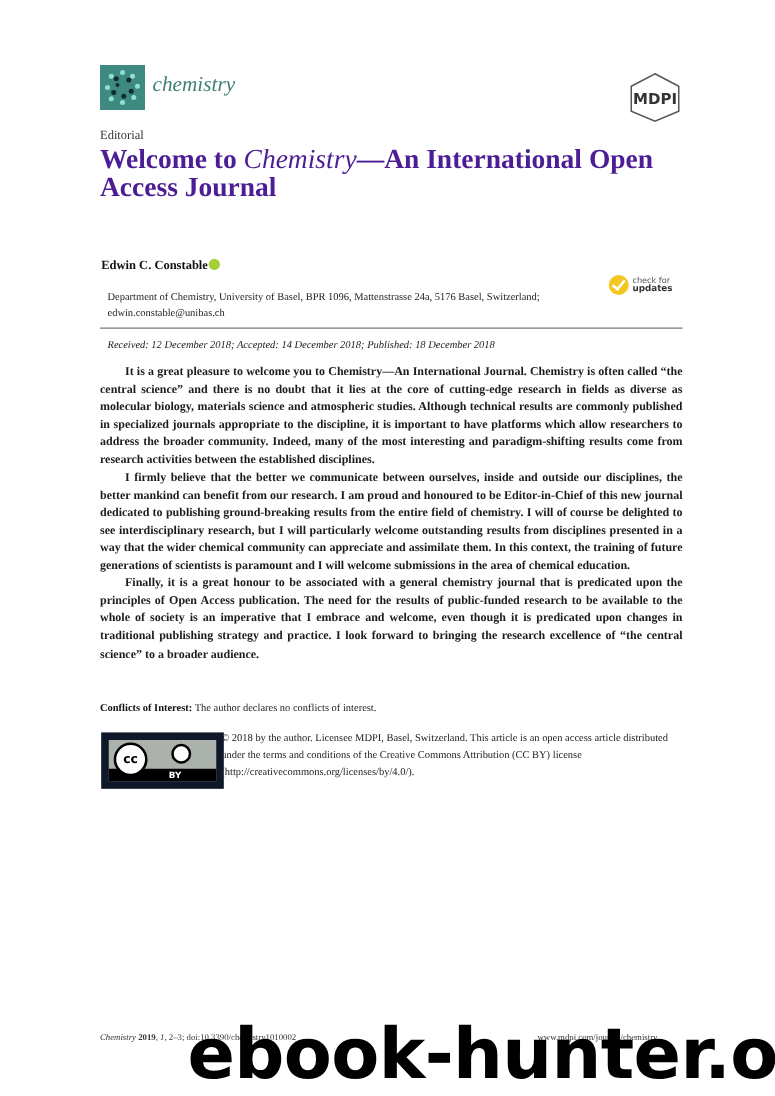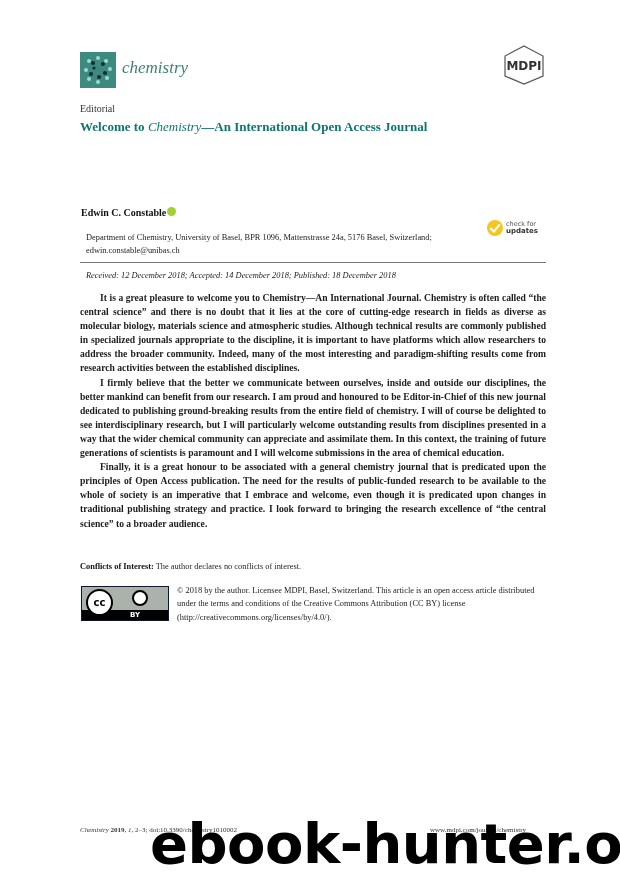--- a/index.html
+++ b/index.html
@@ -3,24 +3,24 @@
   <meta charset="utf-8">
   <style>
     html, body { margin: 0; padding: 0; background: #ffffff; }
     body { width: 620px; height: 877px; position: relative; overflow: hidden;
            font-family: "DejaVu Serif", "Liberation Serif", serif; color: #1a1a1a; }
     .abs { position: absolute; }
     .serif { font-family: "Liberation Serif", "DejaVu Serif", serif; }
 
     .journal-logo { left: 80px; top: 52px; width: 36px; height: 36px; background: #3e8a80; }
     .journal-name { left: 122px; top: 58px; font-size: 17px; font-style: italic; color: #3e7f77; }
-    .mdpi-logo { left: 501px; top: 44px; width: 46px; height: 42px; text-align: center; }
+    .mdpi-logo { left: 501px; top: 57px; width: 46px; height: 42px; text-align: center; }
 
     .article-type { left: 80px; top: 103px; font-size: 10px; color: #333; }
-    .title { left: 80px; top: 115px; width: 460px; font-size: 13px; font-weight: bold; line-height: 23px; color: #0f766e; }
+    .title { left: 80px; top: 115px; width: 460px; font-size: 22px; font-weight: bold; line-height: 23px; color: #4c1d95; }
     .title i { font-weight: normal; font-style: italic; }
 
     .author { left: 81px; top: 207px; font-size: 10px; font-weight: bold; color: #111; display:flex; align-items:center; }
     .orcid { display:inline-block; width: 9px; height: 9px; border-radius: 50%; background: #a6ce39; margin-left: 1px; position: relative; top: -1px; }
 
     .affil { left: 86px; top: 231px; width: 440px; font-size: 8.4px; line-height: 13px; color: #222; }
     .dates { left: 86px; top: 271px; font-size: 8.4px; color: #222; font-style: italic; }
 
     .check-updates { left: 487px; top: 220px; display:flex; align-items:center; }
     .check-circle { width: 16px; height: 16px; border-radius: 50%; background: #f3c623; position: relative; }
@@ -30,21 +30,21 @@
     .check-text b { color: #333; font-size: 7px; }
 
     .rule { left: 80px; top: 262px; width: 466px; height: 1px; background: #777; }
 
     .body { left: 80px; top: 291px; width: 466px; font-size: 9.6px; line-height: 14.1px; color: #1c1c1c; text-align: justify; }
     .body p { margin: 0; text-indent: 20px; font-weight: bold; }
 
     .coi { left: 80px; top: 562px; font-size: 8.4px; color: #222; }
     .coi b { color: #111; }
 
-    .cc-badge { left: 81px; top: 586px; width: 86px; height: 33px; background: #aab2ab; border: 1px solid #0f172a; }
+    .cc-badge { left: 81px; top: 586px; width: 86px; height: 33px; background: #aab2ab; border: 6px solid #0f172a; }
     .cc-bottom { position:absolute; left:0; bottom:0; width:100%; height:10px; background:#000; }
     .cc-circle { position:absolute; left:4px; top:2px; width:27px; height:27px; border-radius:50%; background:#fff; border:2px solid #000; box-sizing:border-box;
                  font-family:"DejaVu Sans", sans-serif; font-weight:bold; font-size:10px; display:flex; align-items:center; justify-content:center; color:#000; }
     .by-circle { position:absolute; left:50px; top:3px; width:16px; height:16px; border-radius:50%; background:#fff; border:2px solid #000; box-sizing:border-box; }
     .by-label { position:absolute; left:48px; bottom:0px; font-family:"DejaVu Sans", sans-serif; font-size:7px; font-weight:bold; color:#fff; line-height:10px; }
     .license-text { left: 177px; top: 584px; width: 368px; font-size: 8.4px; line-height: 13.3px; color: #222; }
 
     .footer-left { left: 80px; top: 826px; font-size: 7px; color: #333; }
     .footer-right { left: 430px; top: 826px; font-size: 7px; color: #333; text-align: right; }
     .watermark { left: 150px; top: 814px; font-family: "DejaVu Sans", sans-serif; font-weight: bold; font-size: 56px; color: #000; letter-spacing: -0.5px; white-space: nowrap; line-height: 60px; }

